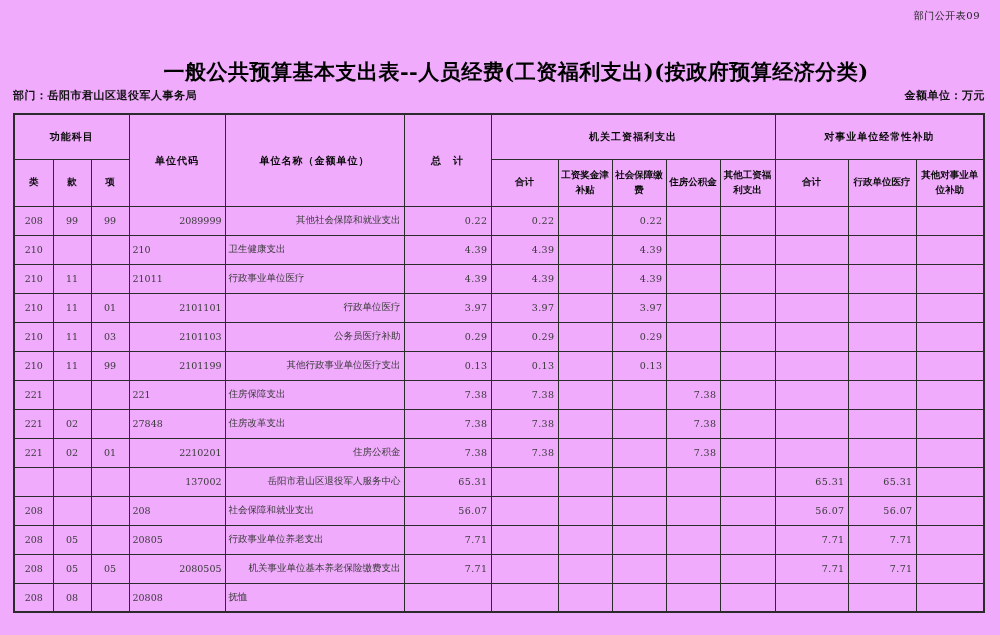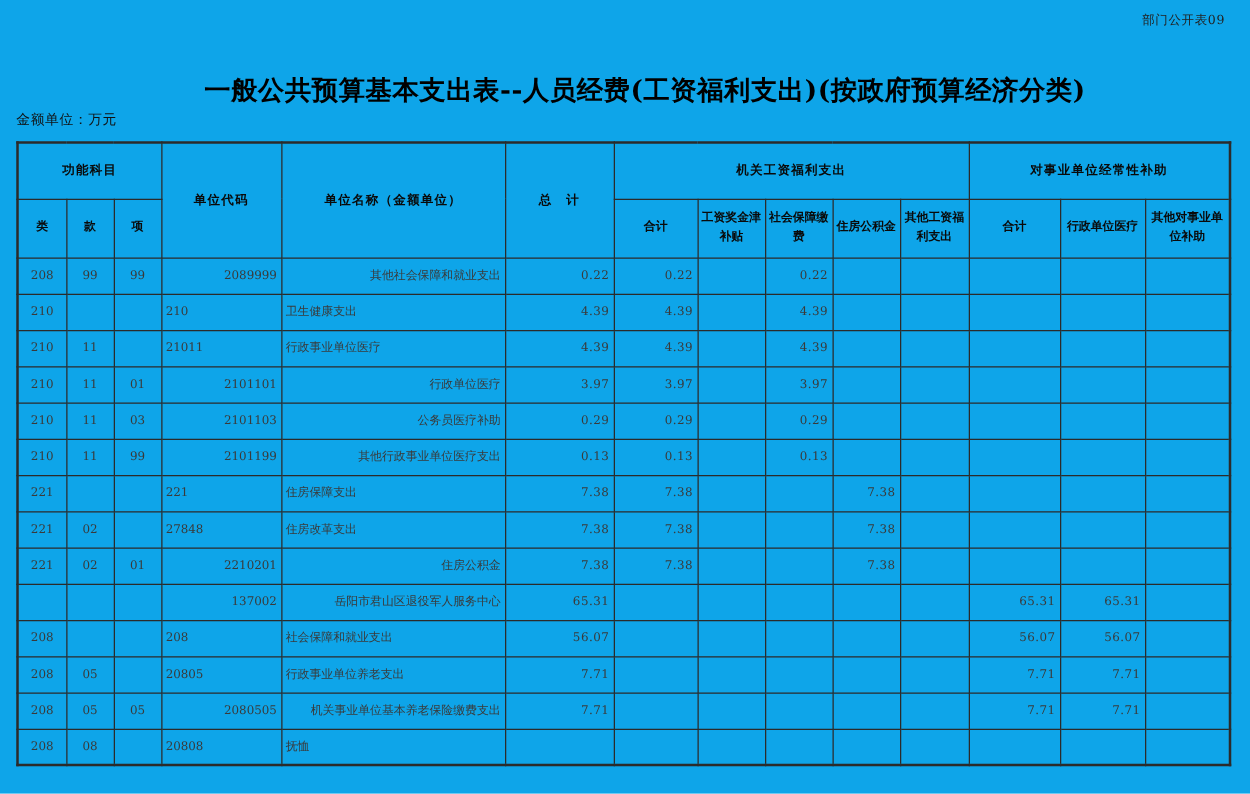--- a/index.html
+++ b/index.html
@@ -2,39 +2,39 @@
 <html><head>
 <meta charset="utf-8">
 <style>
   * { box-sizing: border-box; }
   html, body { margin: 0; padding: 0; background: #ffffff; }
   body {
     width: 1000px; height: 635px;
     font-family: "DejaVu Serif", "Liberation Serif", serif;
     color: #000; position: relative; overflow: hidden;
   }
-  .page { position: relative; width: 1000px; height: 635px; background: #0ea5e9; }
+  .page { position: relative; width: 1000px; height: 635px; background: #f0abfc; }
 
   .doc-ref {
     position: absolute; top: 9px; right: 20px;
     font-size: 10px; color: #222; letter-spacing: 0.5px;
   }
   .title {
     position: absolute; top: 42px; left: 0; width: 100%;
     margin: 16px; text-align: center;
     font-size: 21px; font-weight: bold; color: #000;
     letter-spacing: 0.5px;
   }
   .meta-row {
     position: absolute; top: 88px; left: 13px; width: 972px;
     display: flex; justify-content: space-between; align-items: flex-end;
     font-size: 11px; color: #111;
   }
   .dept { font-weight: bold; letter-spacing: 0.5px; }
-  .unit { font-weight: normal; letter-spacing: 0.5px; }
+  .unit { font-weight: bold; letter-spacing: 0.5px; }
 
   table.budget {
     position: absolute; top: 113px; left: 13px;
     width: 970px; border-collapse: collapse; table-layout: fixed;
     border: 2px solid #2b2b2b;
   }
   .budget th, .budget td {
     border: 1px solid #2b2b2b;
     overflow: hidden;
   }
@@ -59,20 +59,21 @@
 </head>
 <body>
 
 <div class="page">
 
   <div class="doc-ref">部门公开表09</div>
 
   <h1 class="title">一般公共预算基本支出表--人员经费(工资福利支出)(按政府预算经济分类)</h1>
 
   <div class="meta-row">
+    <span class="dept">部门：岳阳市君山区退役军人事务局</span>
     <span class="unit">金额单位：万元</span>
   </div>
 
   <table class="budget">
     <colgroup>
       <col style="width:39px">
         <col style="width:38px">
         <col style="width:38px">
       <col style="width:96px">
         <col style="width:179px">

